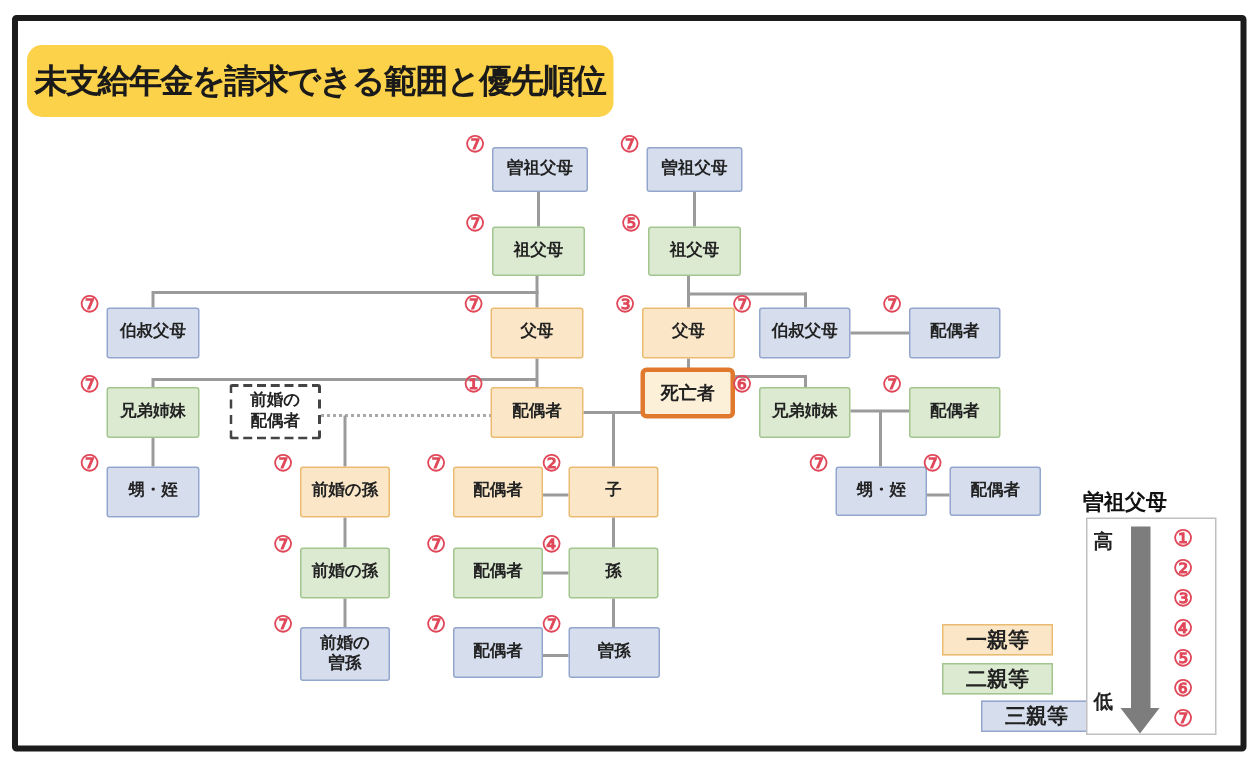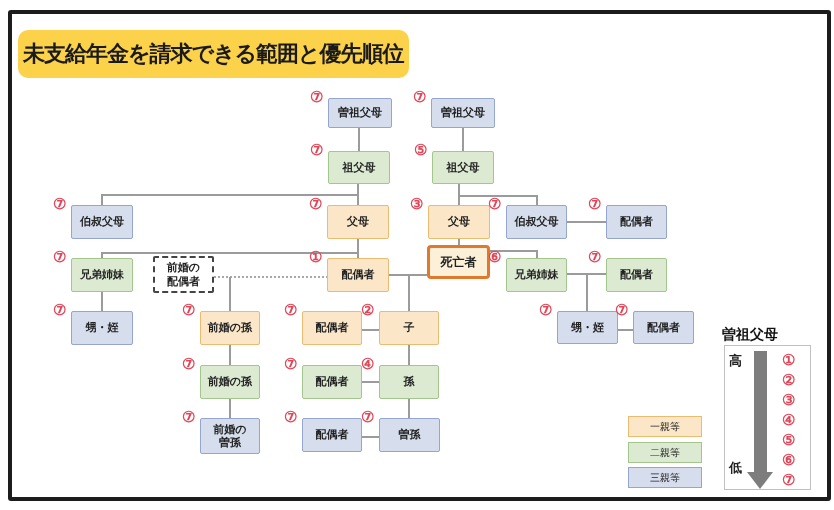--- a/index.html
+++ b/index.html
@@ -9,21 +9,21 @@
   .node{position:absolute;display:flex;align-items:center;justify-content:center;text-align:center;font-weight:bold;font-size:11px;color:#222;white-space:pre-line;line-height:1.2;box-sizing:border-box;border-radius:2px;}
   .c1{background:#fbe7c8;border:1px solid #e9bc72;}
   .c2{background:#dcead2;border:1px solid #a3c68f;}
   .c3{background:#d6deee;border:1px solid #94a6cd;}
   .cx{background:#ffffff;border:2px dashed #444;}
   .cd{background:#fcf0d8;border:3px solid #e0782d;border-radius:4px;font-size:12px;}
   .badge{position:absolute;left:-19px;top:-10px;color:#e0485a;font-size:15px;font-weight:bold;line-height:1;}
   .vl{position:absolute;width:2px;background:#9b9b9b;}
   .hl{position:absolute;height:2px;background:#9b9b9b;}
   .dl{position:absolute;height:0;border-top:2px dotted #a8a8a8;}
-  .legend-item{position:absolute;width:74px;height:21px;display:flex;align-items:center;justify-content:center;font-size:10px;font-weight:normal;color:#222;box-sizing:border-box;}
+  .legend-item{position:absolute;width:74px;height:21px;display:flex;align-items:center;justify-content:center;font-size:14px;font-weight:bold;color:#222;box-sizing:border-box;}
   .prio-title{position:absolute;left:722px;top:326px;font-size:14px;font-weight:bold;color:#111;}
   .prio-panel{position:absolute;left:724px;top:345px;width:87px;height:145px;border:1px solid #c0c0c0;background:#fff;box-sizing:border-box;}
   .prio-high{position:absolute;left:729px;top:352px;font-size:13px;font-weight:bold;color:#222;}
   .prio-low{position:absolute;left:729px;top:459px;font-size:13px;font-weight:bold;color:#222;}
   .arrow-shaft{position:absolute;left:754px;top:351px;width:13px;height:122px;background:#7d7d7d;}
   .arrow-head{position:absolute;left:747px;top:472px;width:0;height:0;border-left:13px solid transparent;border-right:13px solid transparent;border-top:17px solid #7d7d7d;}
   .ranks{position:absolute;left:782px;top:350px;display:flex;flex-direction:column;color:#e0485a;font-size:15px;font-weight:bold;line-height:20px;text-align:center;}
 </style>
 </head>
 <body>
@@ -172,21 +172,21 @@
     <span class="badge">⑦</span>
     <span>曽孫</span>
   </div>
 
   <div class="legend-item c1" style="left:628px;top:416px">
     <span>一親等</span>
   </div>
   <div class="legend-item c2" style="left:628px;top:442px">
     <span>二親等</span>
   </div>
-  <div class="legend-item c3" style="left:628px;top:467px">
+  <div class="legend-item c3" style="left:654px;top:467px">
     <span>三親等</span>
   </div>
 
   <div class="prio-title">曽祖父母</div>
   <div class="prio-panel"></div>
   <div class="prio-high">高</div>
   <div class="prio-low">低</div>
   <div class="arrow-shaft"></div>
   <div class="arrow-head"></div>
   <div class="ranks">

